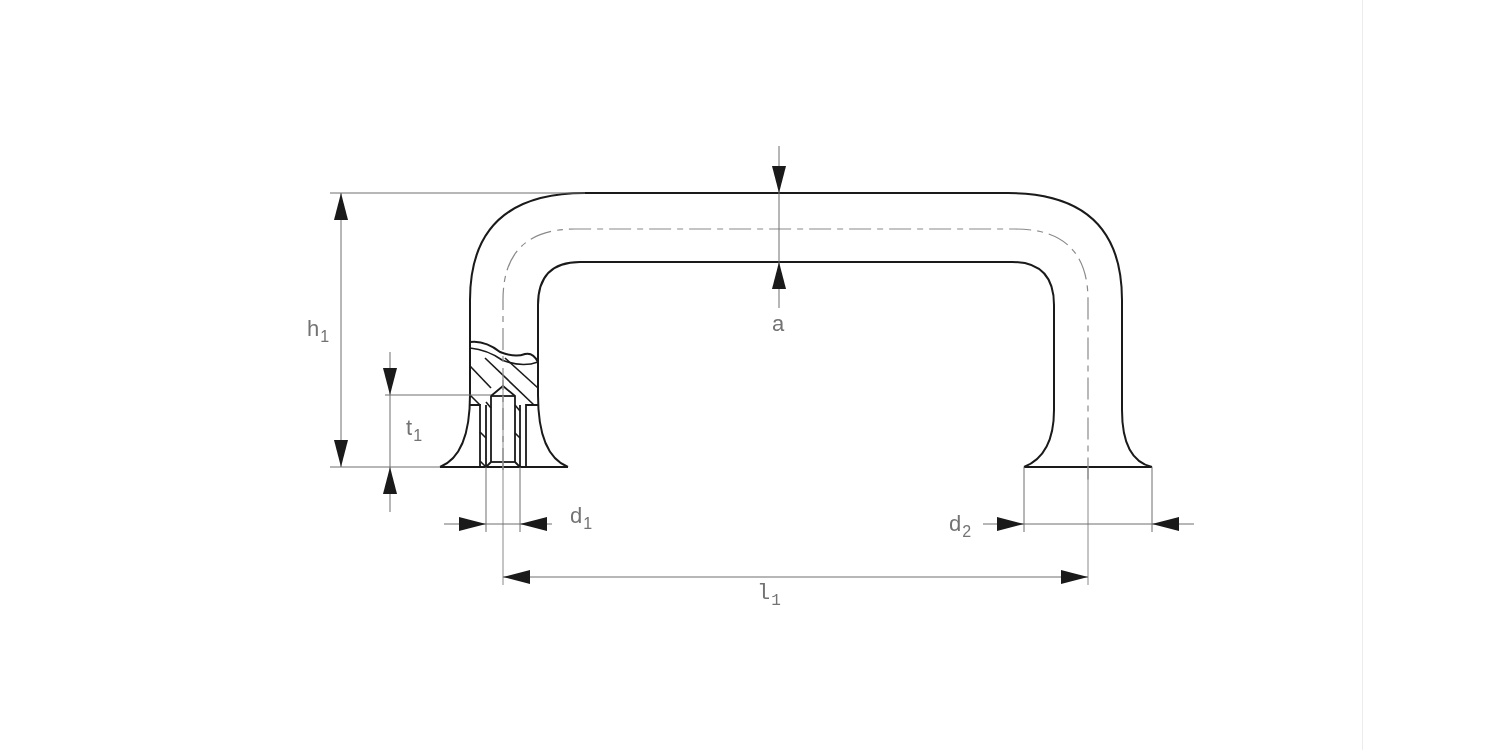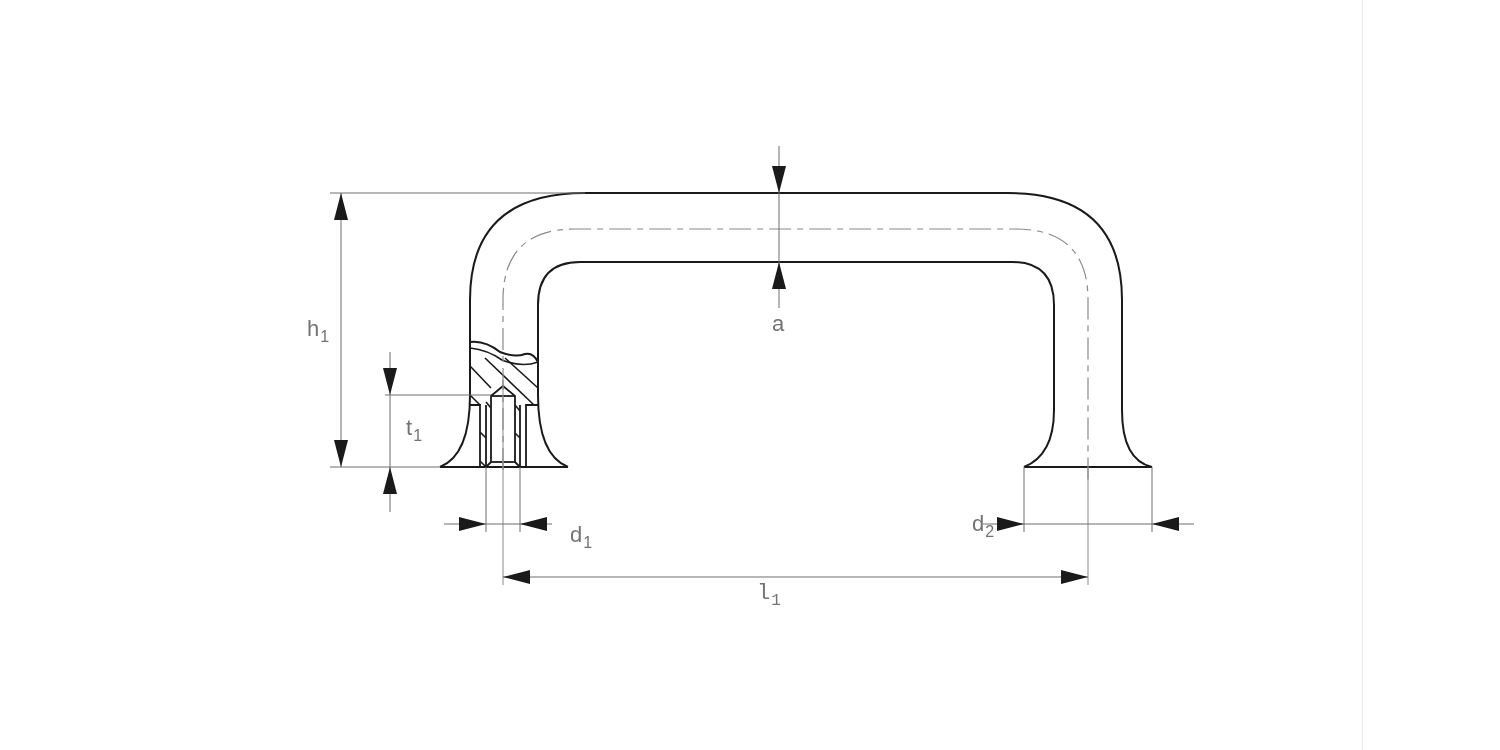--- a/index.html
+++ b/index.html
@@ -115,15 +115,15 @@
     <polygon points="1152,524 1179,517 1179,531"></polygon>
 
     <polygon points="503,577 530,570 530,584"></polygon>
     <polygon points="1088,577 1061,570 1061,584"></polygon>
   </g>
 </svg>
 
 <div class="lbl" style="left:307px; top:318px;"><span>h</span><sub>1</sub></div>
 <div class="lbl" style="left:366px; top:417px;margin-left:40px;"><span>t</span><sub>1</sub></div>
 <div class="lbl" style="left:772px; top:313px;"><span>a</span></div>
-<div class="lbl" style="left:570px; top:524px;"><span>d</span><sub>1</sub></div>
-<div class="lbl" style="left:972px; top:513px;"><span>d</span><sub>2</sub></div>
+<div class="lbl" style="left:570px; top:505px;"><span>d</span><sub>1</sub></div>
+<div class="lbl" style="left:949px; top:513px;"><span>d</span><sub>2</sub></div>
 <div class="lbl" style="left:757px; top:583px;font-family:Liberation Mono, monospace;"><span>l</span><sub>1</sub></div>
 
 </body></html>

